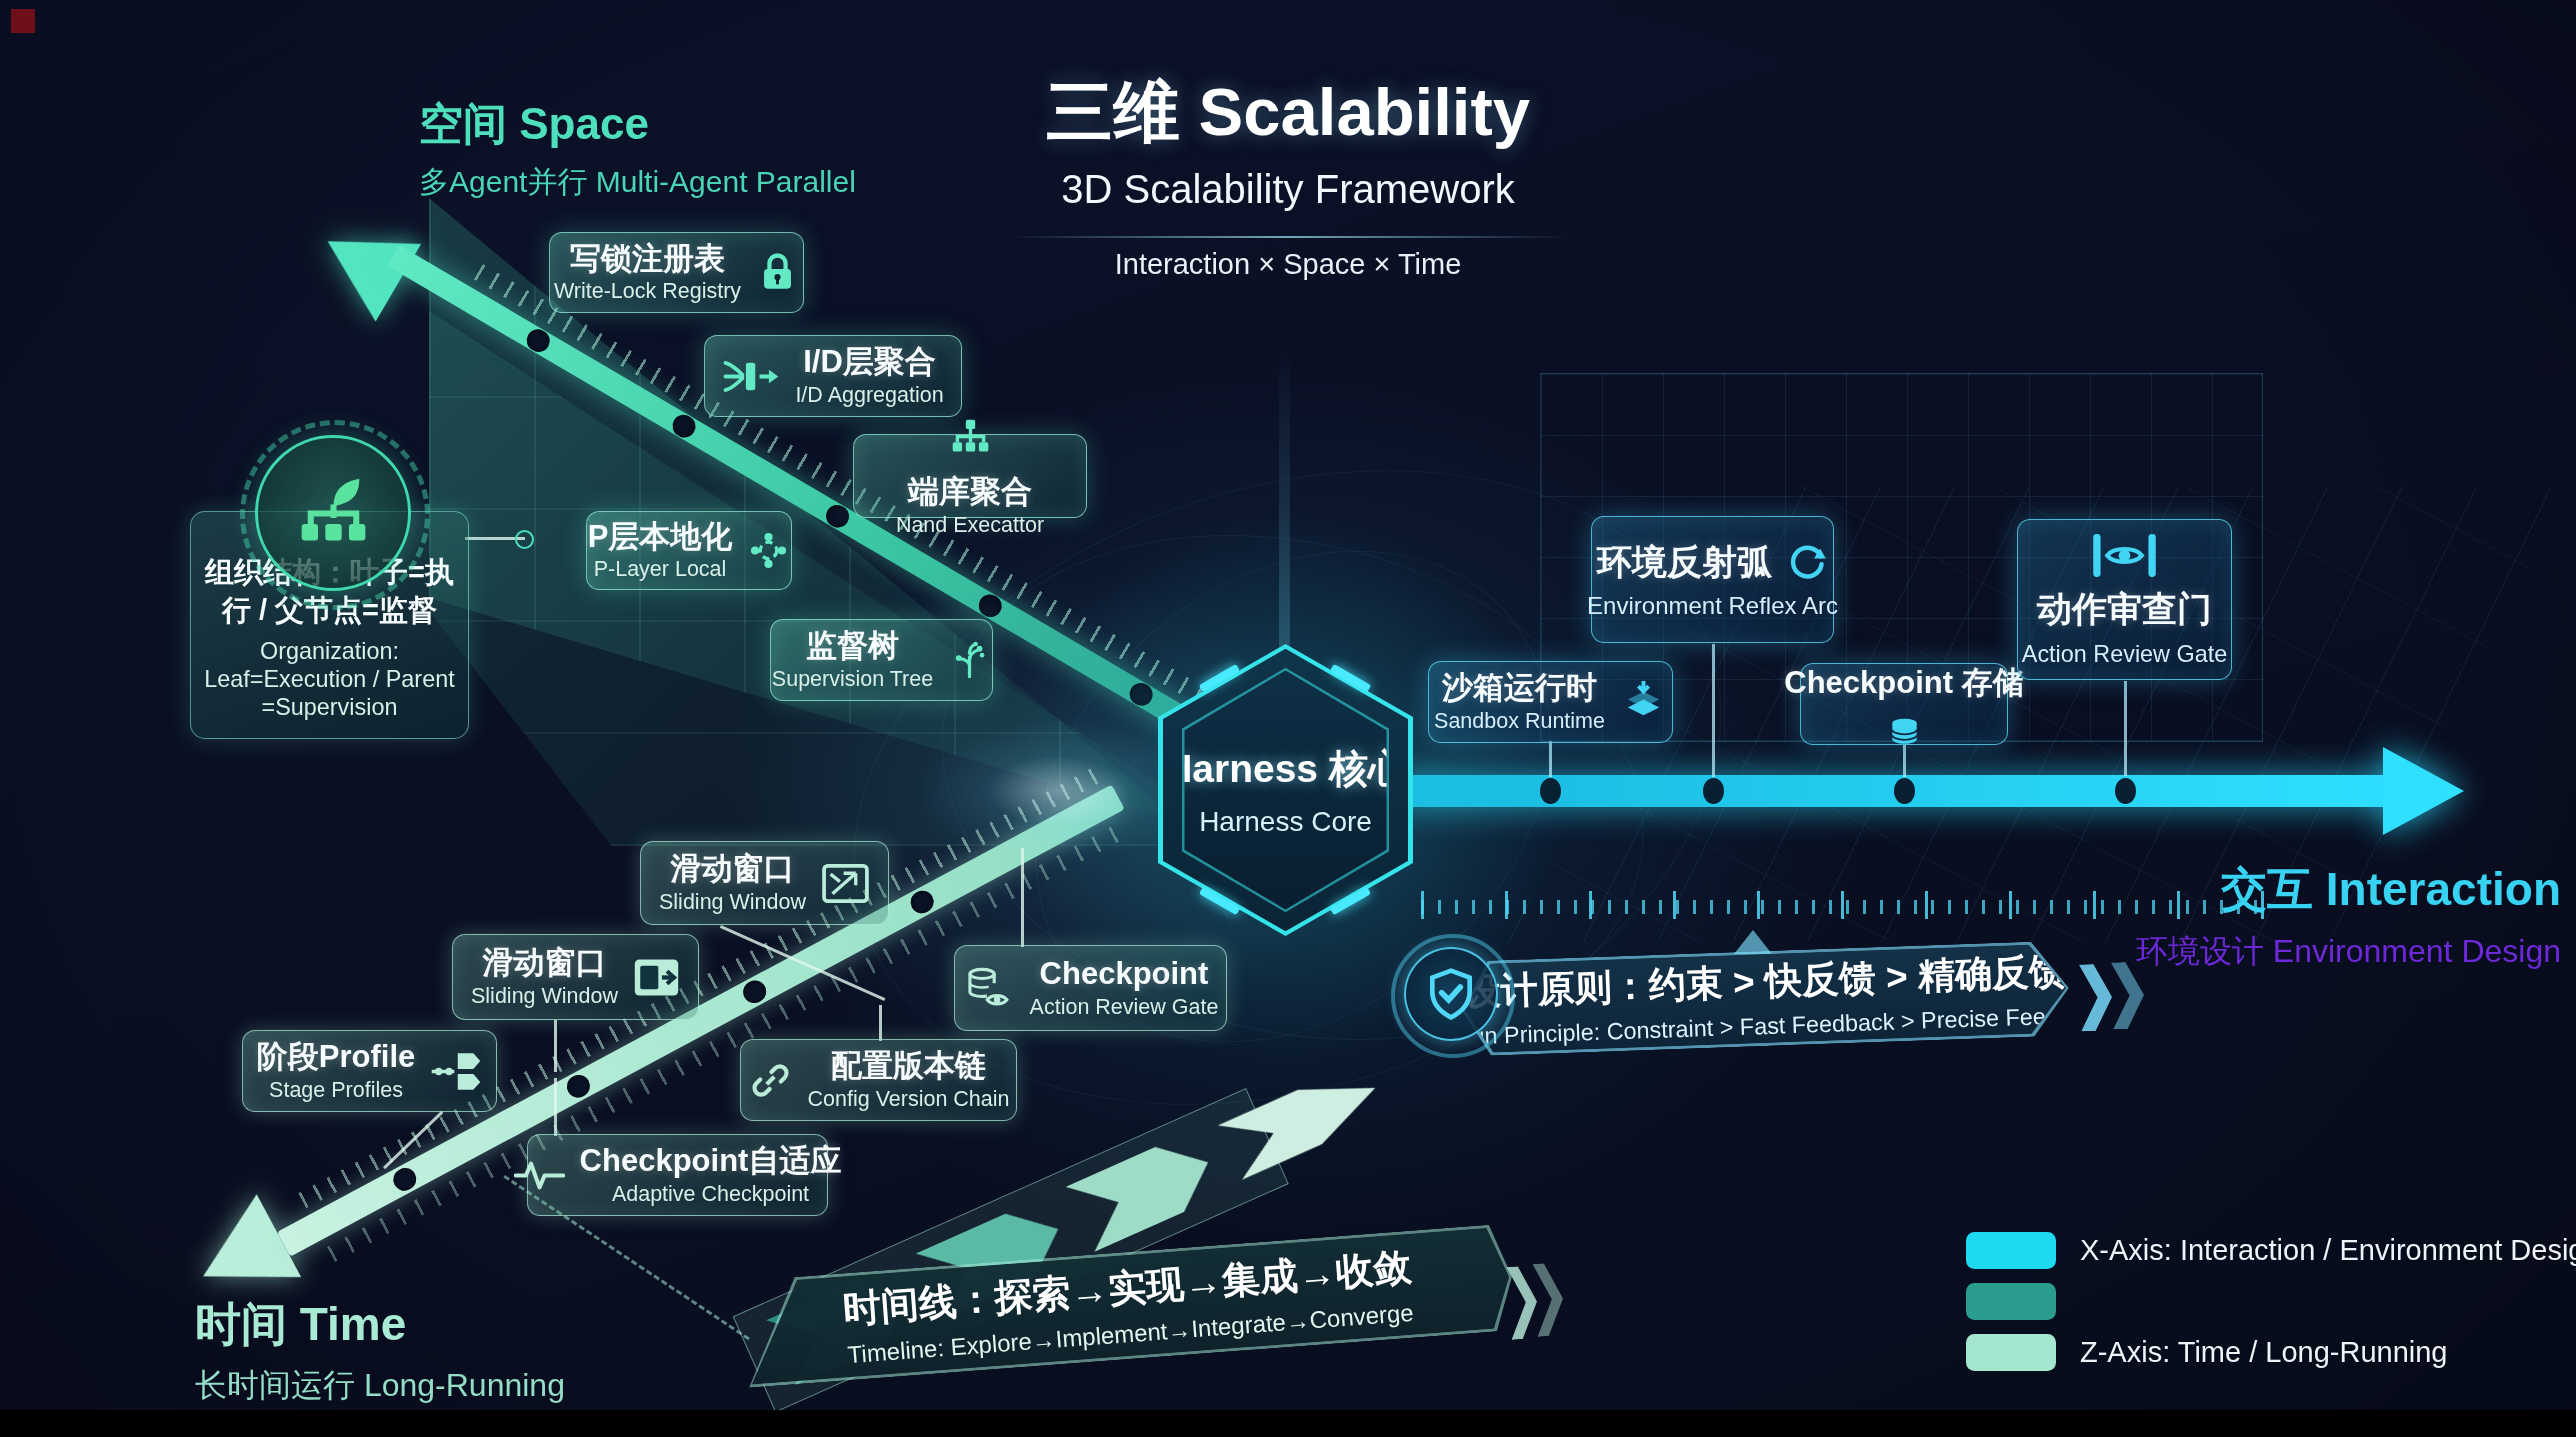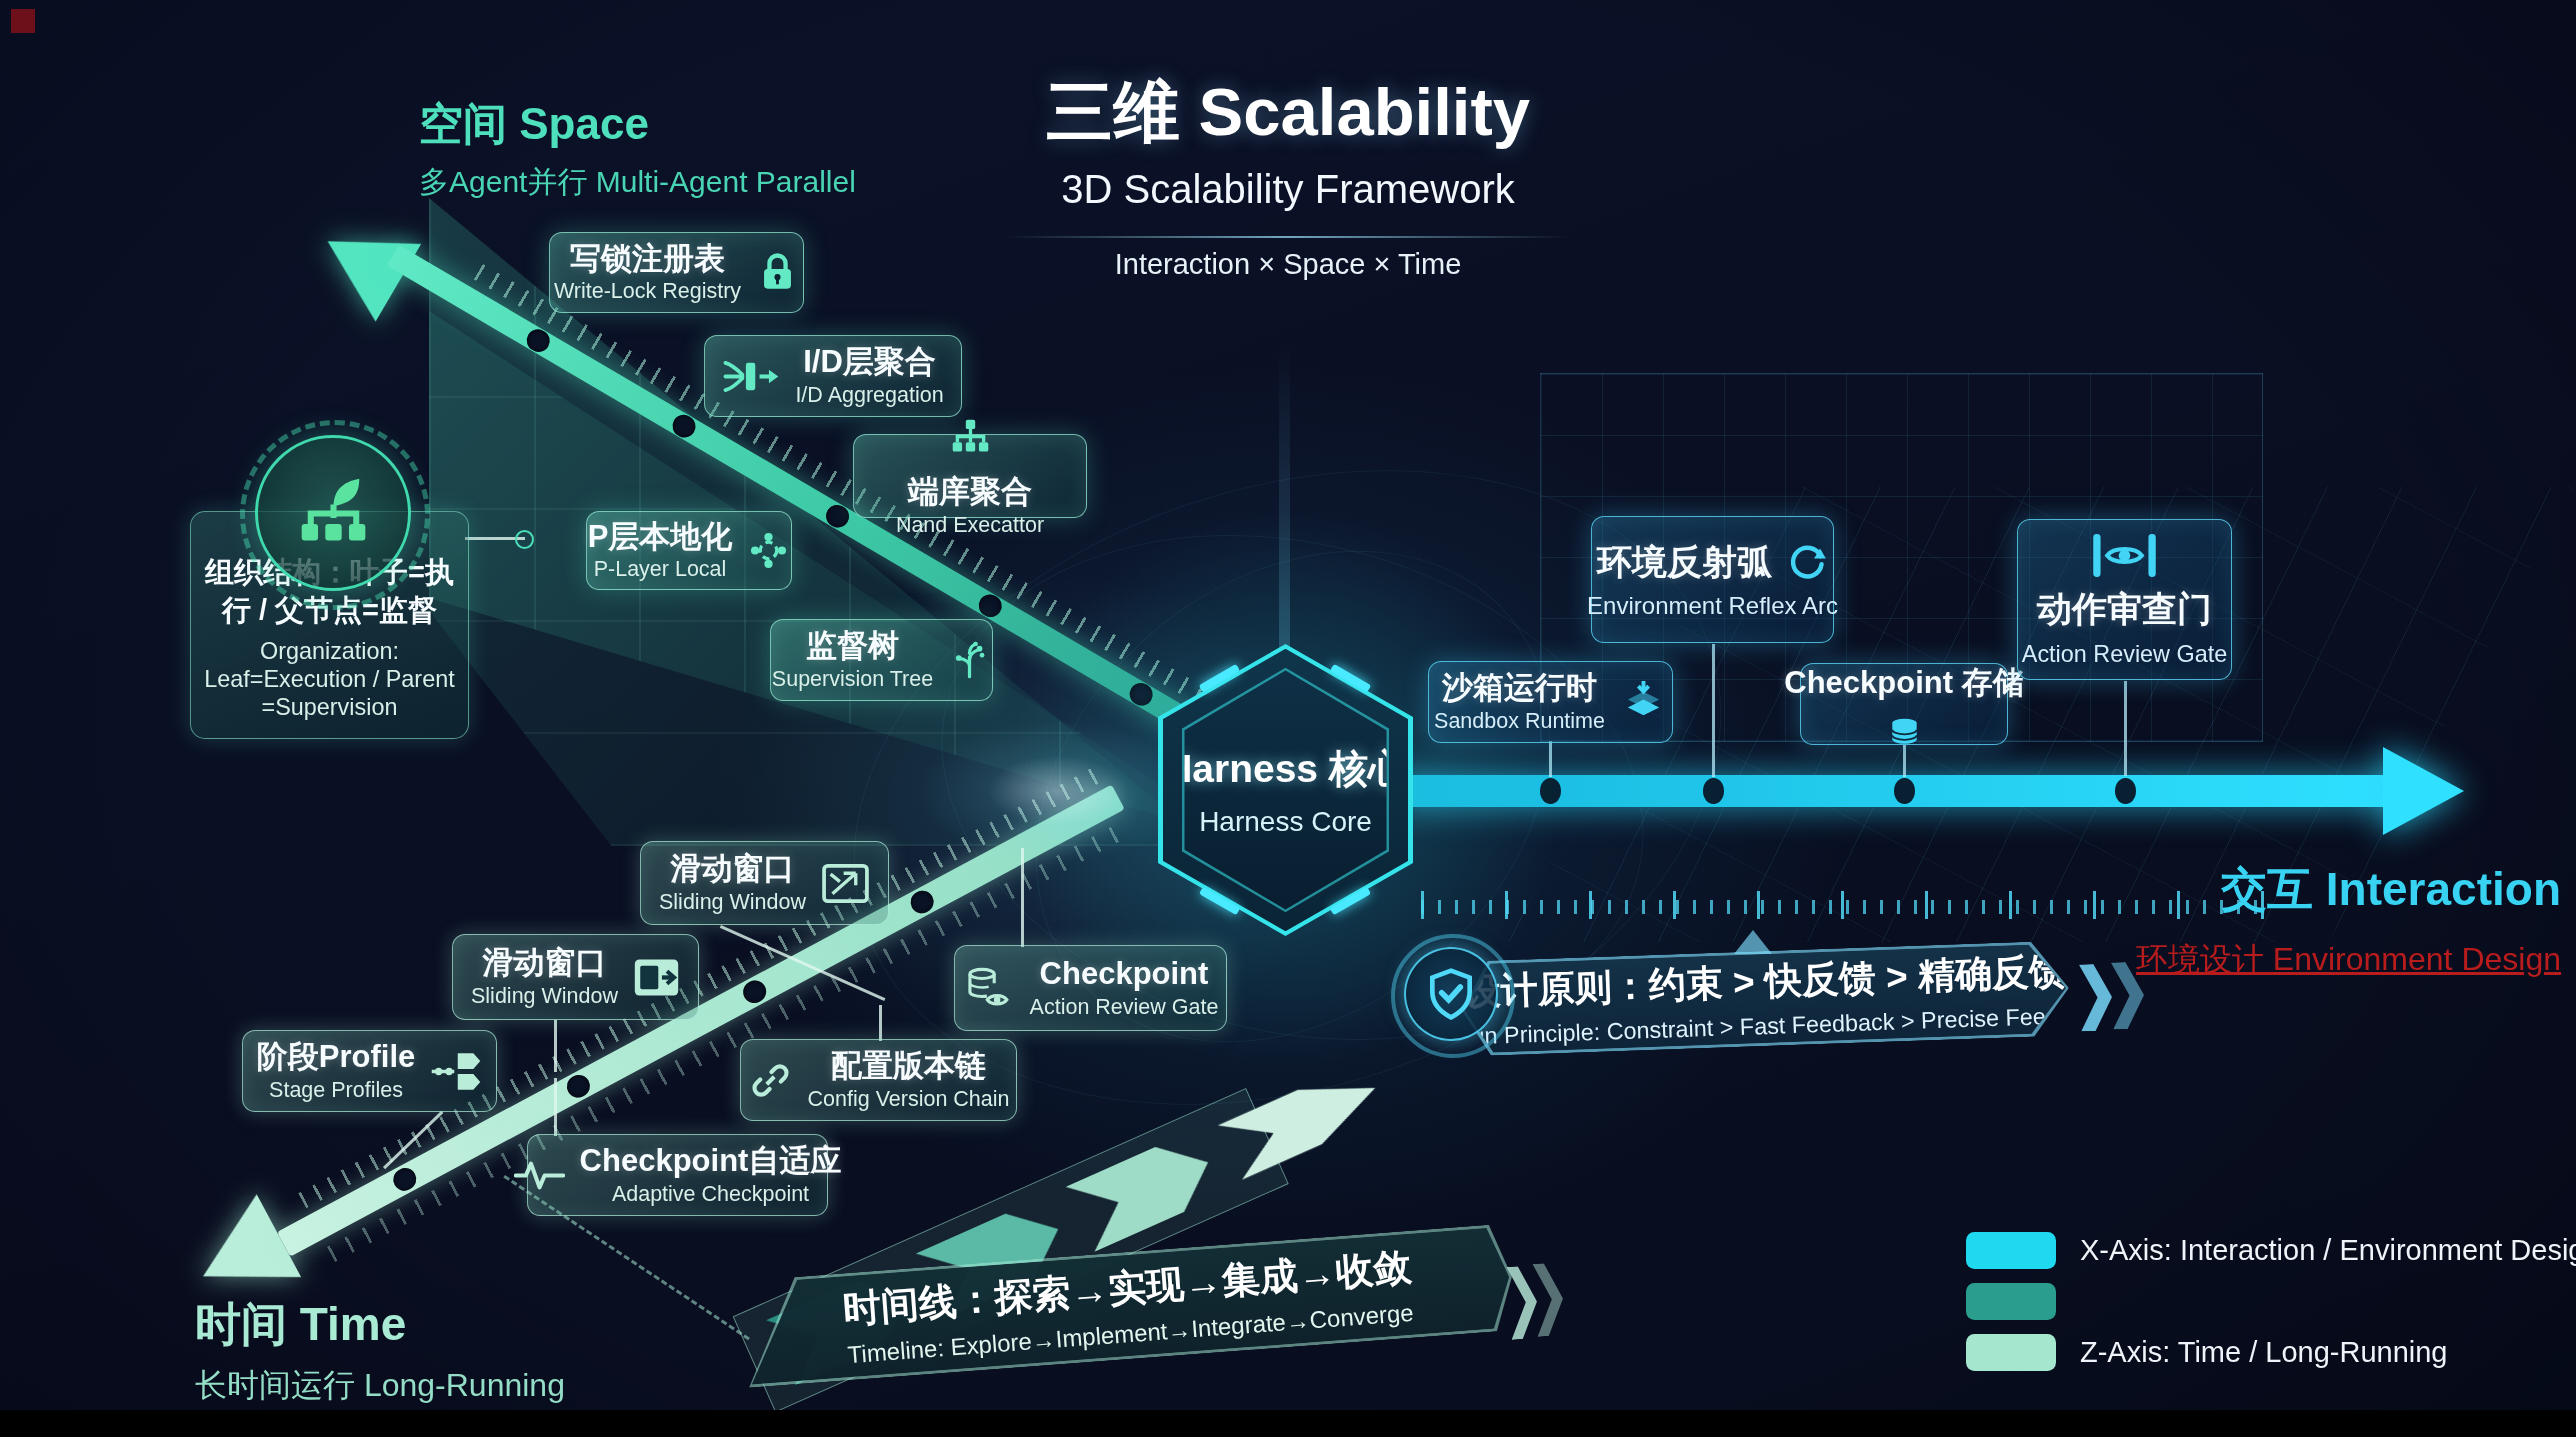--- a/index.html
+++ b/index.html
@@ -51,21 +51,21 @@
     background:linear-gradient(90deg, transparent, rgba(160,230,250,0.7), transparent);}
   .formula-zh{font-size:47px;font-weight:700;color:#ffffff;margin-top:24px;letter-spacing:3.7px;}
   .formula-en{font-size:29px;color:#e7f1f8;margin-top:9.4px;}
 
   
   .space-label{left:419px;top:95px;z-index:7;}
   .space-label .l1{font-size:44px;font-weight:700;color:#4ee0bd;}
   .space-label .l2{font-size:30px;color:#49d5b4;margin-top:7.5px;}
   .inter-label{right:15px;top:859px;text-align:right;z-index:7;}
   .inter-label .l1{font-size:46px;font-weight:700;color:#38d3f2;}
-  .inter-label .l2{font-size:32px;color:#b91c1c;margin-top:17px;text-decoration:underline;}
+  .inter-label .l2{font-size:32px;color:#6d28d9;margin-top:9px;}
   .time-label{left:195px;top:1294px;z-index:7;}
   .time-label .l1{font-size:46px;font-weight:700;color:#a9ead4;}
   .time-label .l2{font-size:32px;color:#94ddc6;margin-top:7.5px;}
 
   
   .ygroup{left:399px;top:245px;transform:rotate(30.4deg);transform-origin:0 0;z-index:2;}
   .ygroup .bar{position:absolute;left:0;top:0;width:1003px;height:24px;border-radius:3.7px;
     background:linear-gradient(90deg,#5fe9c4,#3cc7a4 55%,#2a9d8f);
     box-shadow:0 0 26px rgba(80,225,190,0.45);}
   .ygroup .ticks{position:absolute;left:82px;top:-26px;width:917px;height:18px;

